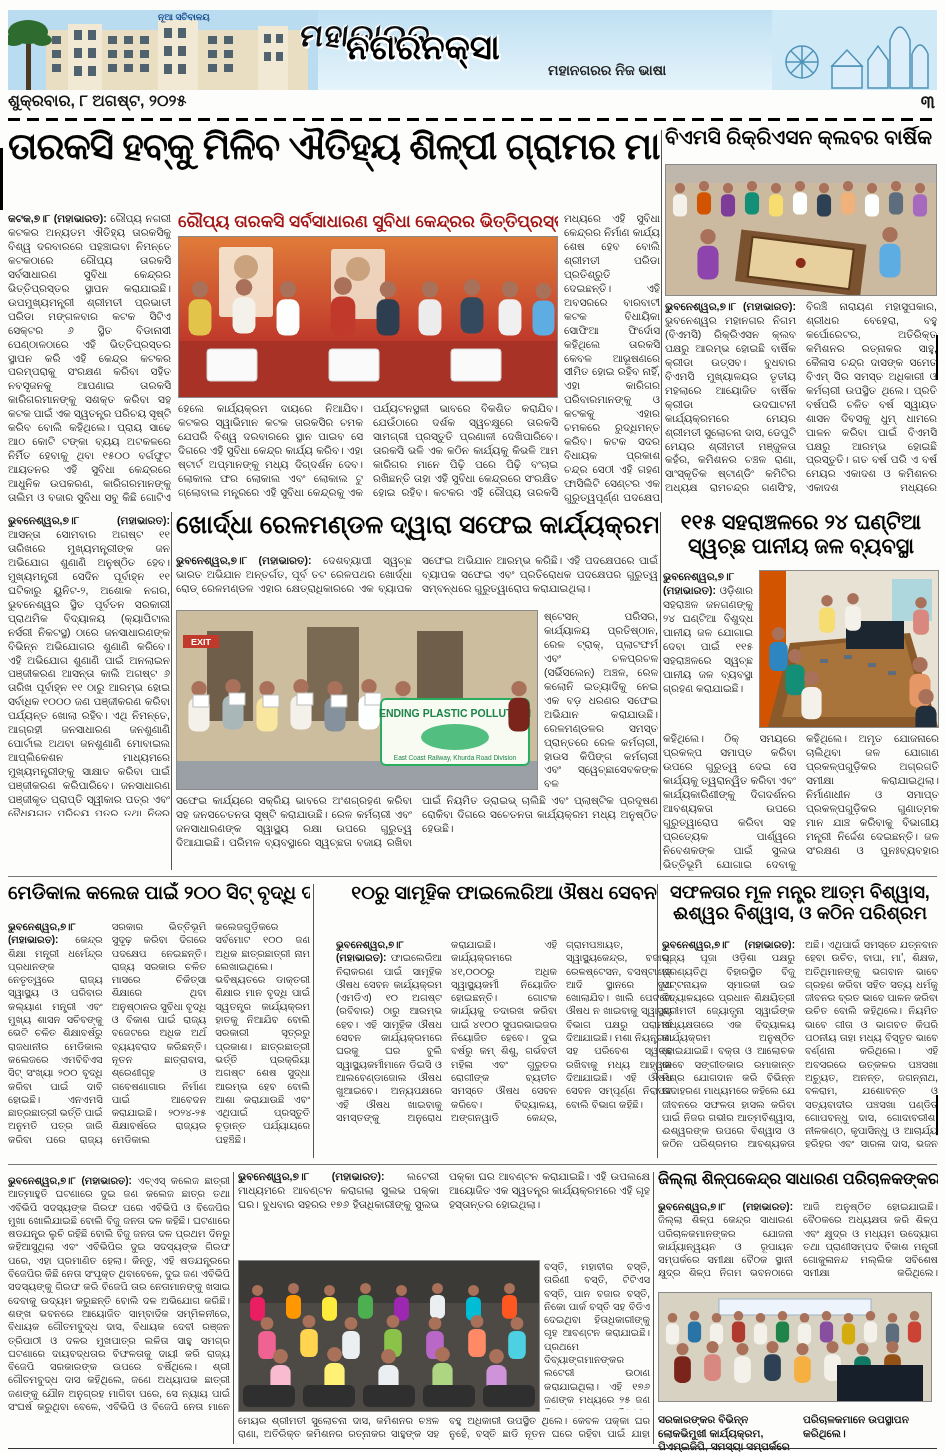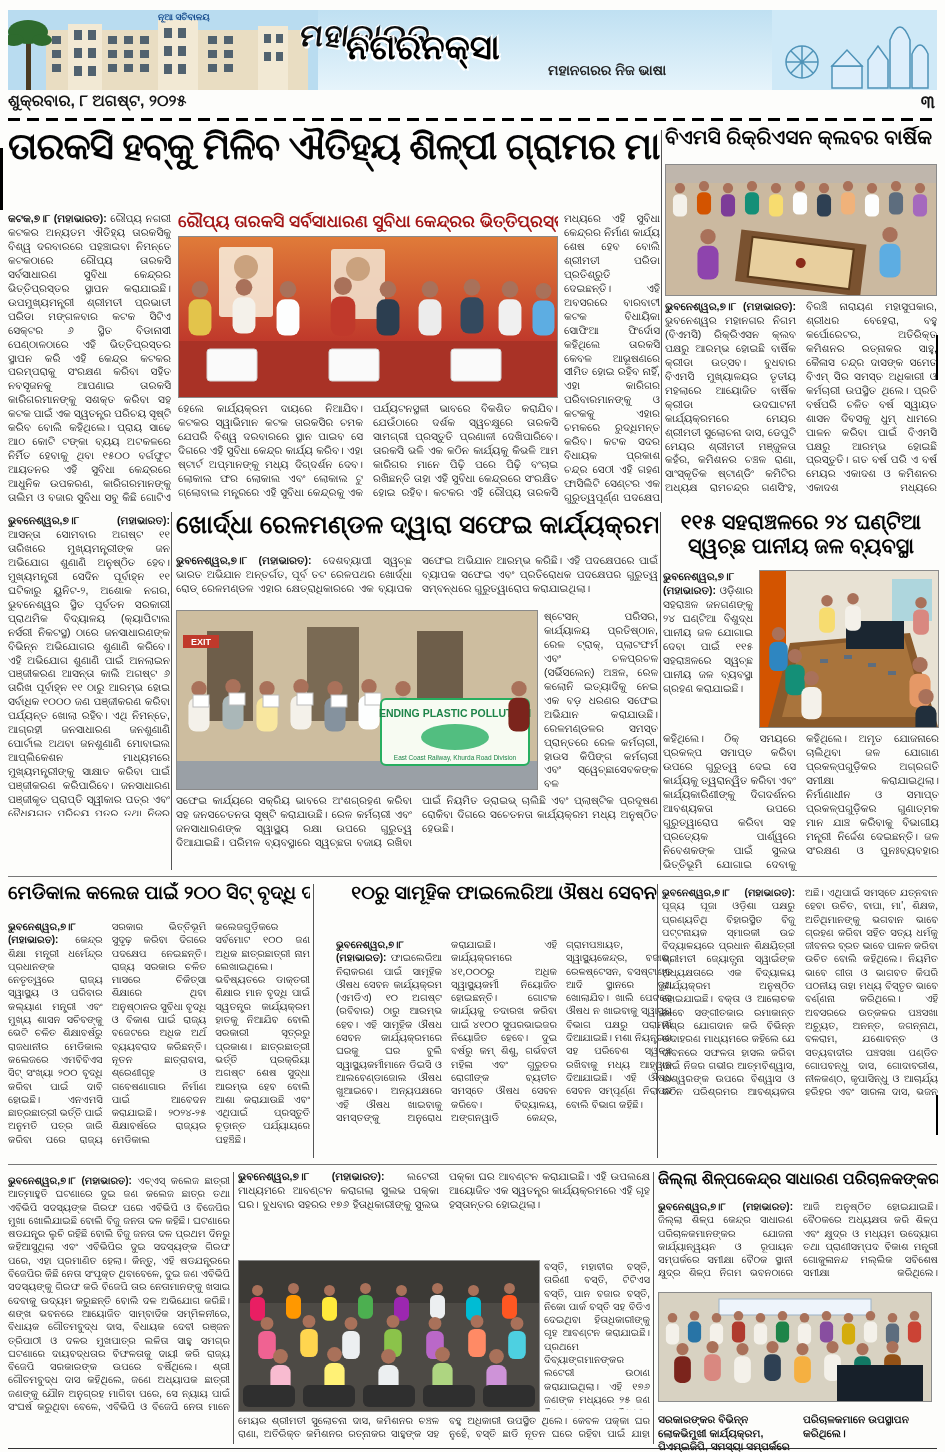--- a/index.html
+++ b/index.html
@@ -290,20 +290,21 @@
 
   <div class="abs" style="left:336px;top:882px;width:336px;height:278px">
     <div class="hl wrap" style="font-size:19px;height:34px;white-space:nowrap">୧୦ରୁ ସାମୂହିକ ଫାଇଲେରିଆ ଔଷଧ ସେବନ</div>
     <div class="bt c3" style="height:238px;margin-top:22px;font-size:10px">
       <span class="dl">ଭୁବନେଶ୍ୱର,୭।୮ (ମହାଭାରତ):</span>
       <span>ଫାଇଲେରିଆ ନିରାକରଣ ପାଇଁ ସାମୂହିକ ଔଷଧ ସେବନ କାର୍ଯ୍ୟକ୍ରମ (ଏମଡିଏ) ୧୦ ଅଗଷ୍ଟ (ରବିବାର) ଠାରୁ ଆରମ୍ଭ ହେବ। ଏହି ସାମୂହିକ ଔଷଧ ସେବନ କାର୍ଯ୍ୟକ୍ରମରେ ଘରକୁ ଘର ବୁଲି ସ୍ୱାସ୍ଥ୍ୟକର୍ମୀମାନେ ଡିଇସି ଓ ଆଲବେଣ୍ଡାଜୋଲ ଔଷଧ ଖୁଆଇବେ। ଅନ୍ୟପକ୍ଷରେ ଏହି ଔଷଧ ଖାଇବାକୁ ସମସ୍ତଙ୍କୁ ଅନୁରୋଧ କରାଯାଇଛି। ଏହି କାର୍ଯ୍ୟକ୍ରମରେ ୪୧,୦୦୦ରୁ ଅଧିକ ସ୍ୱାସ୍ଥ୍ୟକର୍ମୀ ନିୟୋଜିତ ହୋଇଛନ୍ତି। ଗୋଟକ କାର୍ଯ୍ୟକୁ ତଦାରଖ କରିବା ପାଇଁ ୪୧୦୦ ସୁପରଭାଇଜର ନିୟୋଜିତ ହେବେ। ଦୁଇ ବର୍ଷରୁ କମ୍ ଶିଶୁ, ଗର୍ଭବତୀ ମହିଳା ଏବଂ ଗୁରୁତର ରୋଗୀଙ୍କ ବ୍ୟତୀତ ସମସ୍ତେ ଔଷଧ ସେବନ କରିବେ। ବିଦ୍ୟାଳୟ, ଅଙ୍ଗନୱାଡି କେନ୍ଦ୍ର, ଗ୍ରାମପଞ୍ଚାୟତ, ସ୍ୱାସ୍ଥ୍ୟକେନ୍ଦ୍ର, ବଜାର, ରେଳଷ୍ଟେସନ, ବସଷ୍ଟାଣ୍ଡ ଆଦି ସ୍ଥାନରେ ବୁଥ ଖୋଲାଯିବ। ଖାଲି ପେଟରେ ଔଷଧ ନ ଖାଇବାକୁ ସ୍ୱାସ୍ଥ୍ୟ ବିଭାଗ ପକ୍ଷରୁ ପରାମର୍ଶ ଦିଆଯାଇଛି। ମଶା ନିୟନ୍ତ୍ରଣ ସହ ପରିବେଶ ସ୍ୱଚ୍ଛ ରଖିବାକୁ ମଧ୍ୟ ଆହ୍ୱାନ ଦିଆଯାଇଛି। ଏହି ଔଷଧ ସେବନ ସମ୍ପୂର୍ଣ୍ଣ ନିରାପଦ ବୋଲି ବିଭାଗ କହିଛି।</span>
     </div>
   </div>
 
   <div class="abs" style="left:662px;top:882px;width:276px;height:278px">
+    <div class="hl wrap" style="font-size:18px;height:52px">ସଫଳତାର ମୂଳ ମନ୍ତ୍ର ଆତ୍ମ ବିଶ୍ୱାସ, ଈଶ୍ୱର ବିଶ୍ୱାସ, ଓ କଠିନ ପରିଶ୍ରମ</div>
     <div class="bt c2" style="height:220px;margin-top:4px;font-size:10px">
       <span class="dl">ଭୁବନେଶ୍ୱର,୭।୮ (ମହାଭାରତ):</span>
       <span>ପୂଜ୍ୟ ପୂଜା ଓଡ଼ିଶା ପକ୍ଷରୁ ପ୍ରଣ୍ୟତିଥି ବିହାରସ୍ଥିତ ବିଜୁ ପଟ୍ଟନାୟକ ସ୍ମାରକୀ ଉଚ୍ଚ ବିଦ୍ୟାଳୟରେ ପ୍ରଧାନ ଶିକ୍ଷୟିତ୍ରୀ ଶ୍ରୀମତୀ ଜ୍ୟୋତ୍ସ୍ନା ସ୍ୱାଇଁଙ୍କ ଅଧ୍ୟକ୍ଷତାରେ ଏକ ବିଦ୍ୟାଳୟ କାର୍ଯ୍ୟକ୍ରମ ଅନୁଷ୍ଠିତ ହୋଇଯାଇଛି। ବକ୍ତା ଓ ଆଲୋଚକ ଭାବେ ସଙ୍ଗୀତକାର ରମାକାନ୍ତ ମିଶ୍ର ଯୋଗଦାନ କରି ବିଭିନ୍ନ ଉଦାହରଣ ମାଧ୍ୟମରେ କହିଲେ ଯେ ଜୀବନରେ ସଫଳତା ହାସଲ କରିବା ପାଇଁ ନିଜର ଗଭୀର ଆତ୍ମବିଶ୍ୱାସ, ଈଶ୍ୱରଙ୍କ ଉପରେ ବିଶ୍ୱାସ ଓ କଠିନ ପରିଶ୍ରମର ଆବଶ୍ୟକତା ଅଛି। ଏଥିପାଇଁ ସମସ୍ତେ ଯତ୍ନବାନ ହେବା ଉଚିତ, ବାପା, ମା', ଶିକ୍ଷକ, ଅତିଥିମାନଙ୍କୁ ଭଗବାନ ଭାବେ ଗ୍ରହଣ କରିବା ସହିତ ସତ୍ୟ ଧର୍ମକୁ ଜୀବନର ବ୍ରତ ଭାବେ ପାଳନ କରିବା ଉଚିତ ବୋଲି କହିଥିଲେ। ନିୟମିତ ଭାବେ ଗୀତା ଓ ଭାଗବତ କିପରି ପଠନୀୟ ତାହା ମଧ୍ୟ ବିସ୍ତୃତ ଭାବେ ବର୍ଣ୍ଣନା କରିଥିଲେ। ଏହି ଅବସରରେ ଉତ୍କଳର ପଞ୍ଚସଖା ଅଚ୍ୟୁତ, ଅନନ୍ତ, ଜଗନ୍ନାଥ, ବଳରାମ, ଯଶୋବନ୍ତ ଓ ସତ୍ୟବାଦୀର ପଞ୍ଚସଖା ପଣ୍ଡିତ ଗୋପବନ୍ଧୁ ଦାସ, ଗୋଦାବରୀଶ, ନୀଳକଣ୍ଠ, କୃପାସିନ୍ଧୁ ଓ ଆଚାର୍ଯ୍ୟ ହରିହର ଏବଂ ସାରଳା ଦାସ, ଭଜନ ଗୌରବ ମଧୁସୂଦନ ଦାସଙ୍କ ଉପରେ ଏକ ପ୍ରଶ୍ନୋତ୍ତର କାର୍ଯ୍ୟକ୍ରମ ଅନୁଷ୍ଠିତ ହୋଇଥିଲା। ପ୍ରାରମ୍ଭରେ ପ୍ରଧାନ ଶିକ୍ଷୟିତ୍ରୀ ସ୍ୱାଗତ ଭାଷଣ ପ୍ରଦାନ କରିଥିଲେ। ଅନ୍ୟତମ ବକ୍ତା ବିବେକାଶ ଚନ୍ଦ୍ର ରଥ ପିଲାଙ୍କୁ ଭଲ ମଣିଷ ହେବାକୁ ଆହ୍ୱାନ ଦେଇଥିଲେ। ବରିଷ୍ଠ ଶିକ୍ଷୟିତ୍ରୀ ଭାରତୀ ତ୍ରିପାଠୀ ଧନ୍ୟବାଦ ଅର୍ପଣ କରିଥିଲେ।</span>
     </div>
   </div>
   <div class="abs vdiv" style="left:313px;top:884px;height:274px"></div>
   <div class="abs vdiv" style="left:657px;top:884px;height:274px"></div>
 
   <div class="abs hdiv" style="left:8px;top:1164px;width:929px"></div>
 

